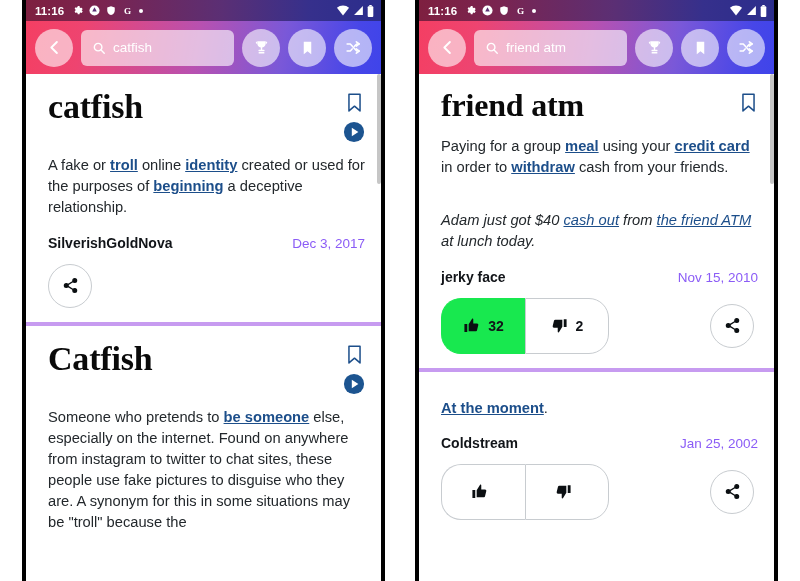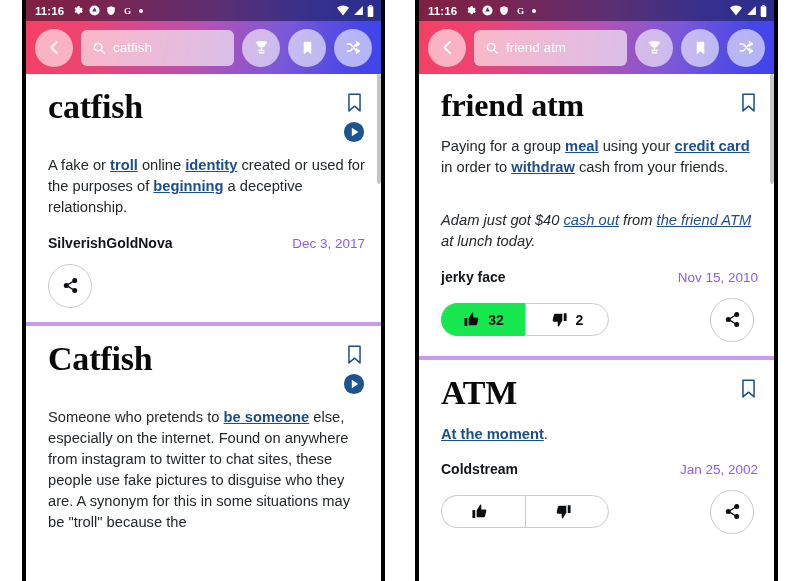--- a/index.html
+++ b/index.html
@@ -158,21 +158,21 @@
 
   .actions {
     margin-top: 13px;
     display: flex;
     align-items: center;
     justify-content: space-between;
     padding-right: 4px;
   }
   .vote-group { display: flex; align-items: center; }
   .vote {
-    height: 33px;
+    height: 56px;
     display: flex;
     align-items: center;
     justify-content: center;
     gap: 8px;
     background: #ffffff;
     border: 1px solid #c8ccd0;
     font-size: 14px;
     font-weight: bold;
     color: #111418;
     padding: 0 18px;
@@ -488,30 +488,20 @@
                   <circle cx="18" cy="19" r="2.6" fill="#0b0f12"></circle>
                   <line x1="8.4" y1="10.7" x2="15.6" y2="6.3"></line>
                   <line x1="8.4" y1="13.3" x2="15.6" y2="17.7"></line>
                 </svg>
               </span>
             </button>
           </div>
         </div>
         <div class="divider"></div>
         <div class="defn">
-          <div class="defn-head">
-            <h1 class="word">ATM</h1>
-            <div class="head-icons">
-              <span class="sicon bookmark-ic">
-                <svg width="19" height="22" viewBox="0 0 24 26" fill="none" stroke="#1c4e8a" stroke-width="1.9" stroke-linejoin="round">
-                  <path d="M5 2h14v21l-7-6-7 6z"></path>
-                </svg>
-              </span>
-            </div>
-          </div>
           <div class="meaning"><a class="lnk" href="#">At the moment</a><span>.</span></div>
           <div class="byline">
             <span class="author">Coldstream</span>
             <span class="date">Jan 25, 2002</span>
           </div>
           <div class="actions">
             <div class="vote-group">
               <button class="vote up">
                 <span class="sicon ">
                   <svg width="17" height="17" viewBox="0 0 24 24" fill="#0b0f12">

